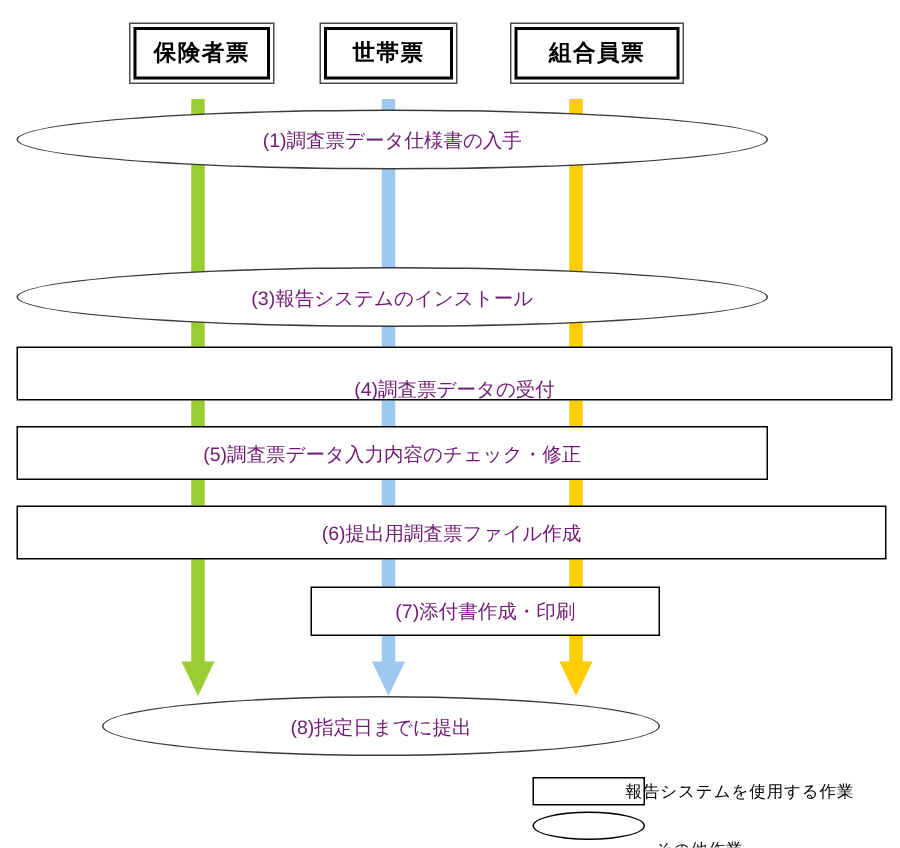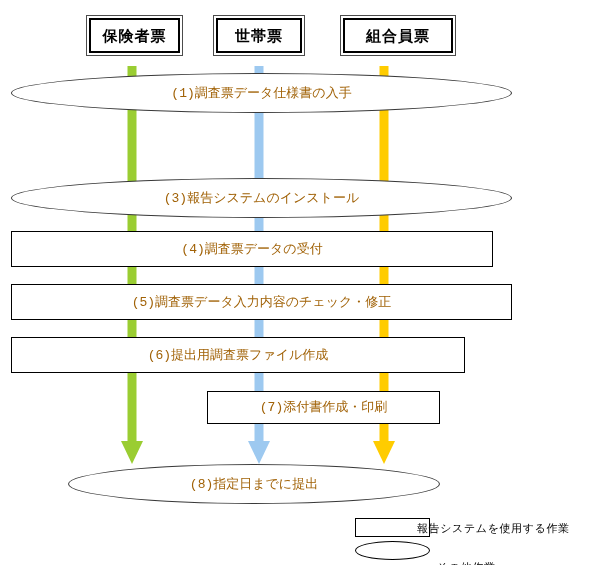--- a/index.html
+++ b/index.html
@@ -56,24 +56,23 @@
     box-sizing: border-box;
     border: 1px solid #000000;
     background: #ffffff;
     display: flex;
     align-items: center;
     justify-content: center;
   }
   .step-rect .label,
   .step-ellipse .label {
     font-size: 13px;
-    color: #a16207;
+    color: #701a75;
     white-space: nowrap;
     line-height: 1;
-    font-family: Liberation Mono, monospace;
   }
 
   
   .step-ellipse {
     position: absolute;
     box-sizing: border-box;
     border: 1px solid #3a3a3a;
     border-radius: 50%;
     background: #ffffff;
     display: flex;
@@ -141,29 +140,29 @@
 
   <div class="step-ellipse" style="left:11px; top:73px; width:501px; height:40px;">
     <span class="label">(1)調査票データ仕様書の入手</span>
   </div>
 
 
   <div class="step-ellipse" style="left:11px; top:178px; width:501px; height:40px;">
     <span class="label">(3)報告システムのインストール</span>
   </div>
 
-  <div class="step-rect" style="left:11px; top:231px; width:482px; height:36px;">
+  <div class="step-rect" style="left:11px; top:231px; width:584px; height:36px;align-items:flex-end;">
     <span class="label">(4)調査票データの受付</span>
   </div>
 
   <div class="step-rect" style="left:11px; top:284px; width:501px; height:36px;">
     <span class="label">(5)調査票データ入力内容のチェック・修正</span>
   </div>
 
-  <div class="step-rect" style="left:11px; top:337px; width:454px; height:36px;">
+  <div class="step-rect" style="left:11px; top:337px; width:580px; height:36px;">
     <span class="label">(6)提出用調査票ファイル作成</span>
   </div>
 
   <div class="step-rect" style="left:207px; top:391px; width:233px; height:33px;">
     <span class="label">(7)添付書作成・印刷</span>
   </div>
 
   <div class="step-ellipse" style="left:68px; top:464px; width:372px; height:40px;text-align:center;">
     <span class="label">(8)指定日までに提出</span>
   </div>

